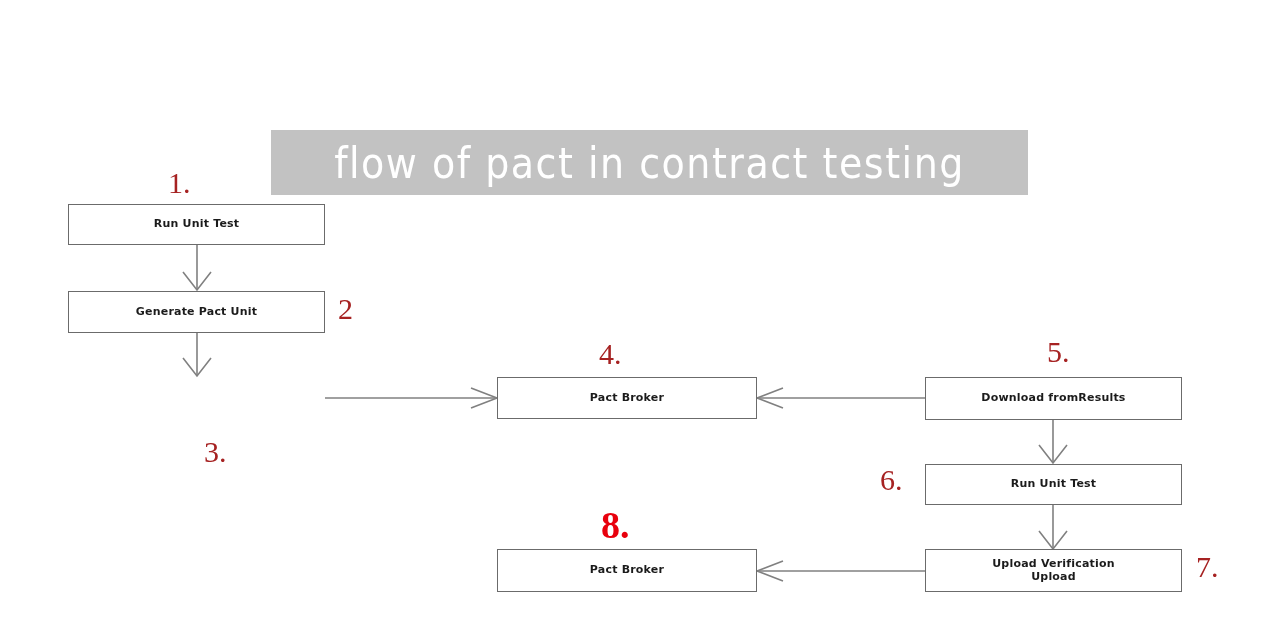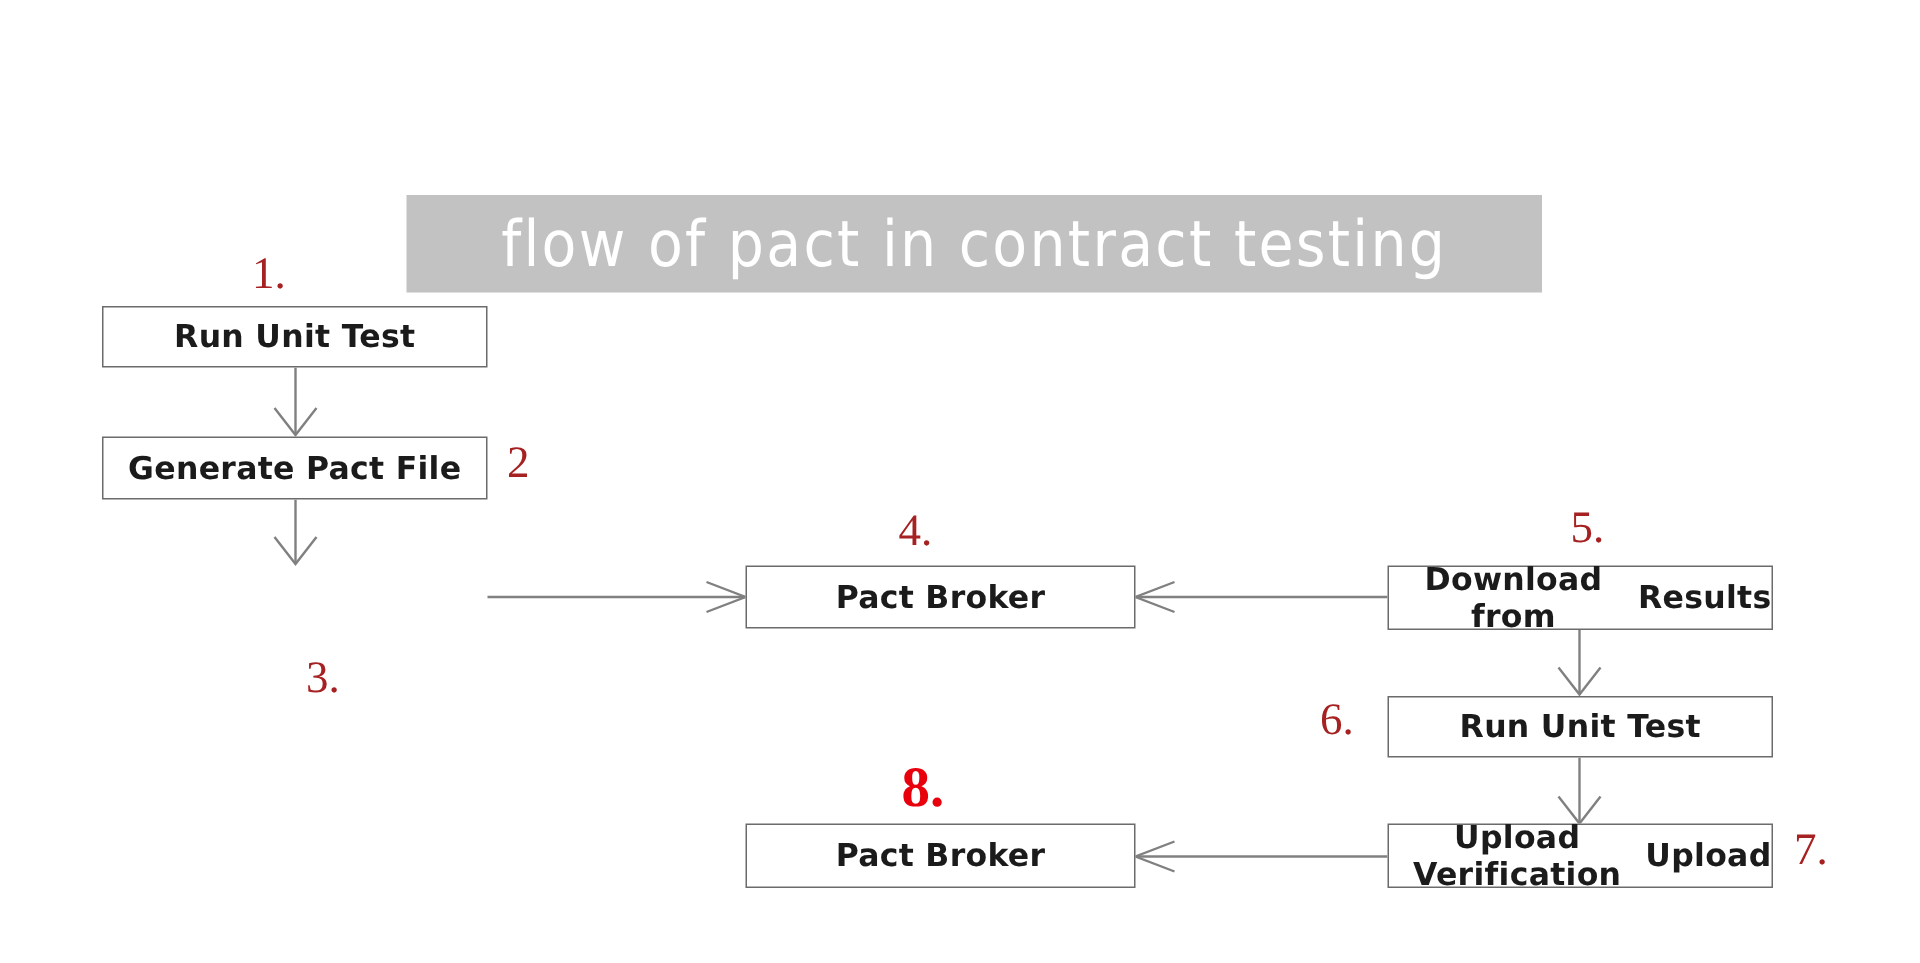--- a/index.html
+++ b/index.html
@@ -46,21 +46,21 @@
     position: absolute;
     box-sizing: border-box;
     border: 1.6px solid #6b6b6b;
     background: #ffffff;
     display: flex;
     align-items: center;
     justify-content: center;
     text-align: center;
     color: #1b1b1b;
     font-family: "DejaVu Sans", sans-serif;
-    font-size: 21px;
+    font-size: 11px;
     font-weight: 700;
     line-height: 1.15;
     letter-spacing: 0.2px;
   }
 
   
   .step-num {
     position: absolute;
     color: #a62222;
     font-family: "Liberation Serif", serif;
@@ -117,38 +117,38 @@
       <path d="M925,571 L757,571"></path>
       <path d="M783,561 L757,571 L783,581"></path>
     </g>
   </svg>
 
   <div class="node" style="left:68px;  top:204px; width:257px; height:41px;">
     <span>Run Unit Test</span>
   </div>
 
   <div class="node" style="left:68px;  top:291px; width:257px; height:42px;">
-    <span>Generate Pact File</span>
+    <span>Generate Pact Unit</span>
   </div>
 
 
   <div class="node" style="left:497px; top:377px; width:260px; height:42px;">
     <span>Pact Broker</span>
   </div>
 
   <div class="node" style="left:925px; top:377px; width:257px; height:43px; flex-direction:row;">
     <span>Download from</span>
     <span>Results</span>
   </div>
 
   <div class="node" style="left:925px; top:464px; width:257px; height:41px;">
     <span>Run Unit Test</span>
   </div>
 
-  <div class="node" style="left:925px; top:549px; width:257px; height:43px; flex-direction:row;">
+  <div class="node" style="left:925px; top:549px; width:257px; height:43px; flex-direction:column;">
     <span>Upload Verification</span>
     <span>Upload</span>
   </div>
 
   <div class="node" style="left:497px; top:549px; width:260px; height:43px;">
     <span>Pact Broker</span>
   </div>
 
   <span class="step-num" style="left:168px; top:168px;">1.</span>
 

